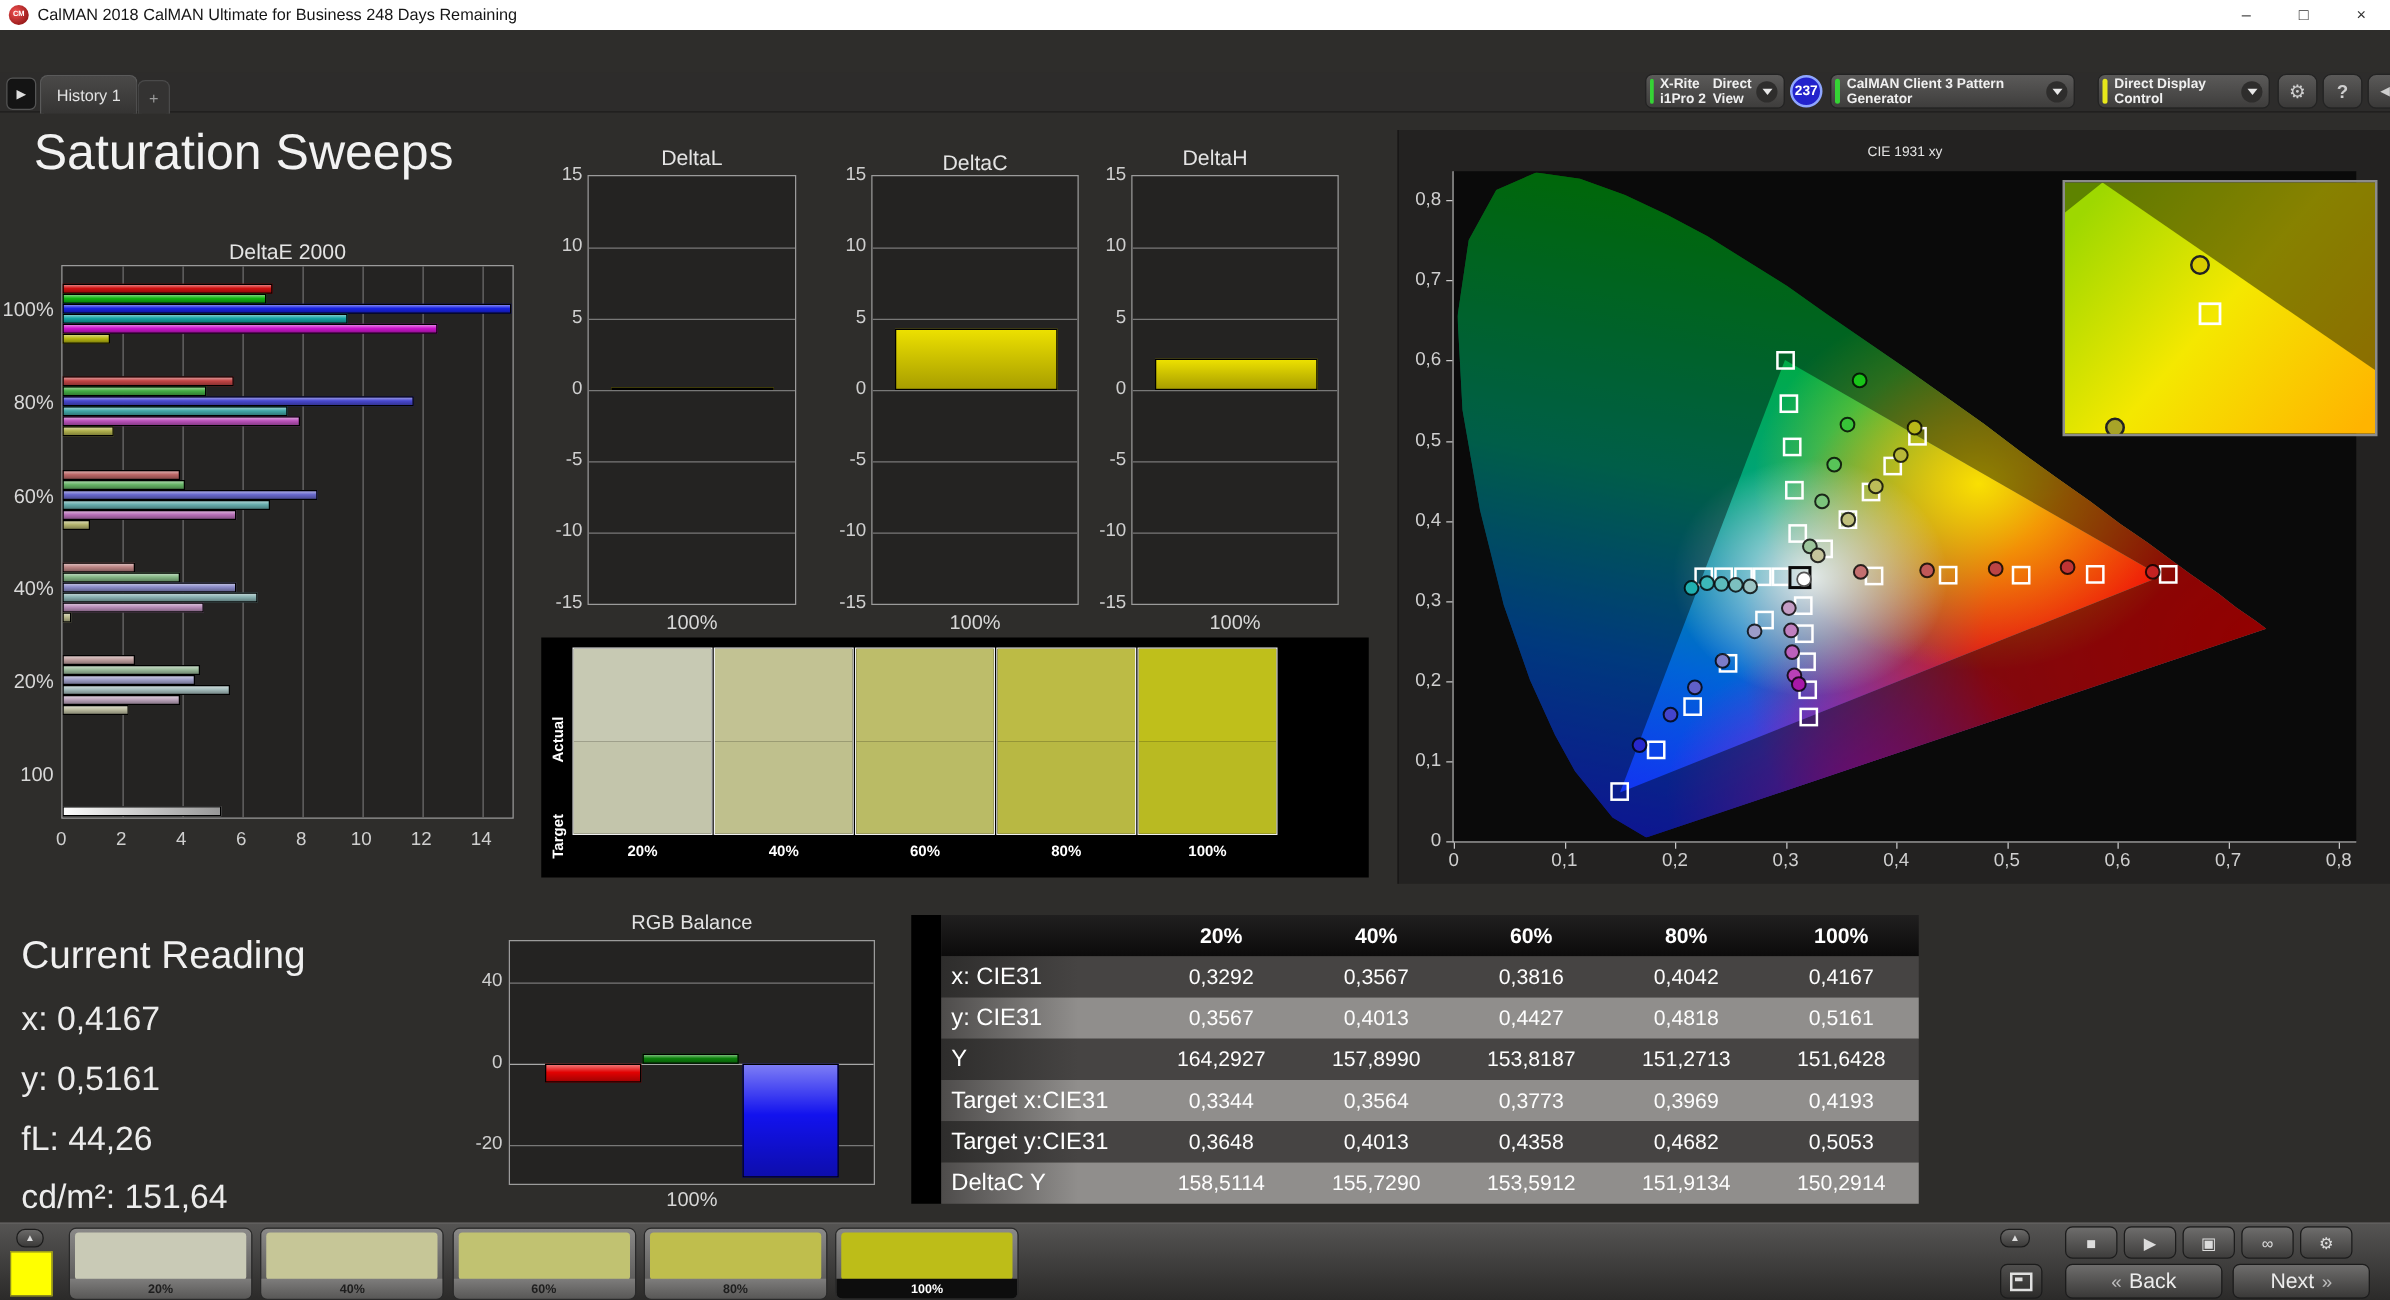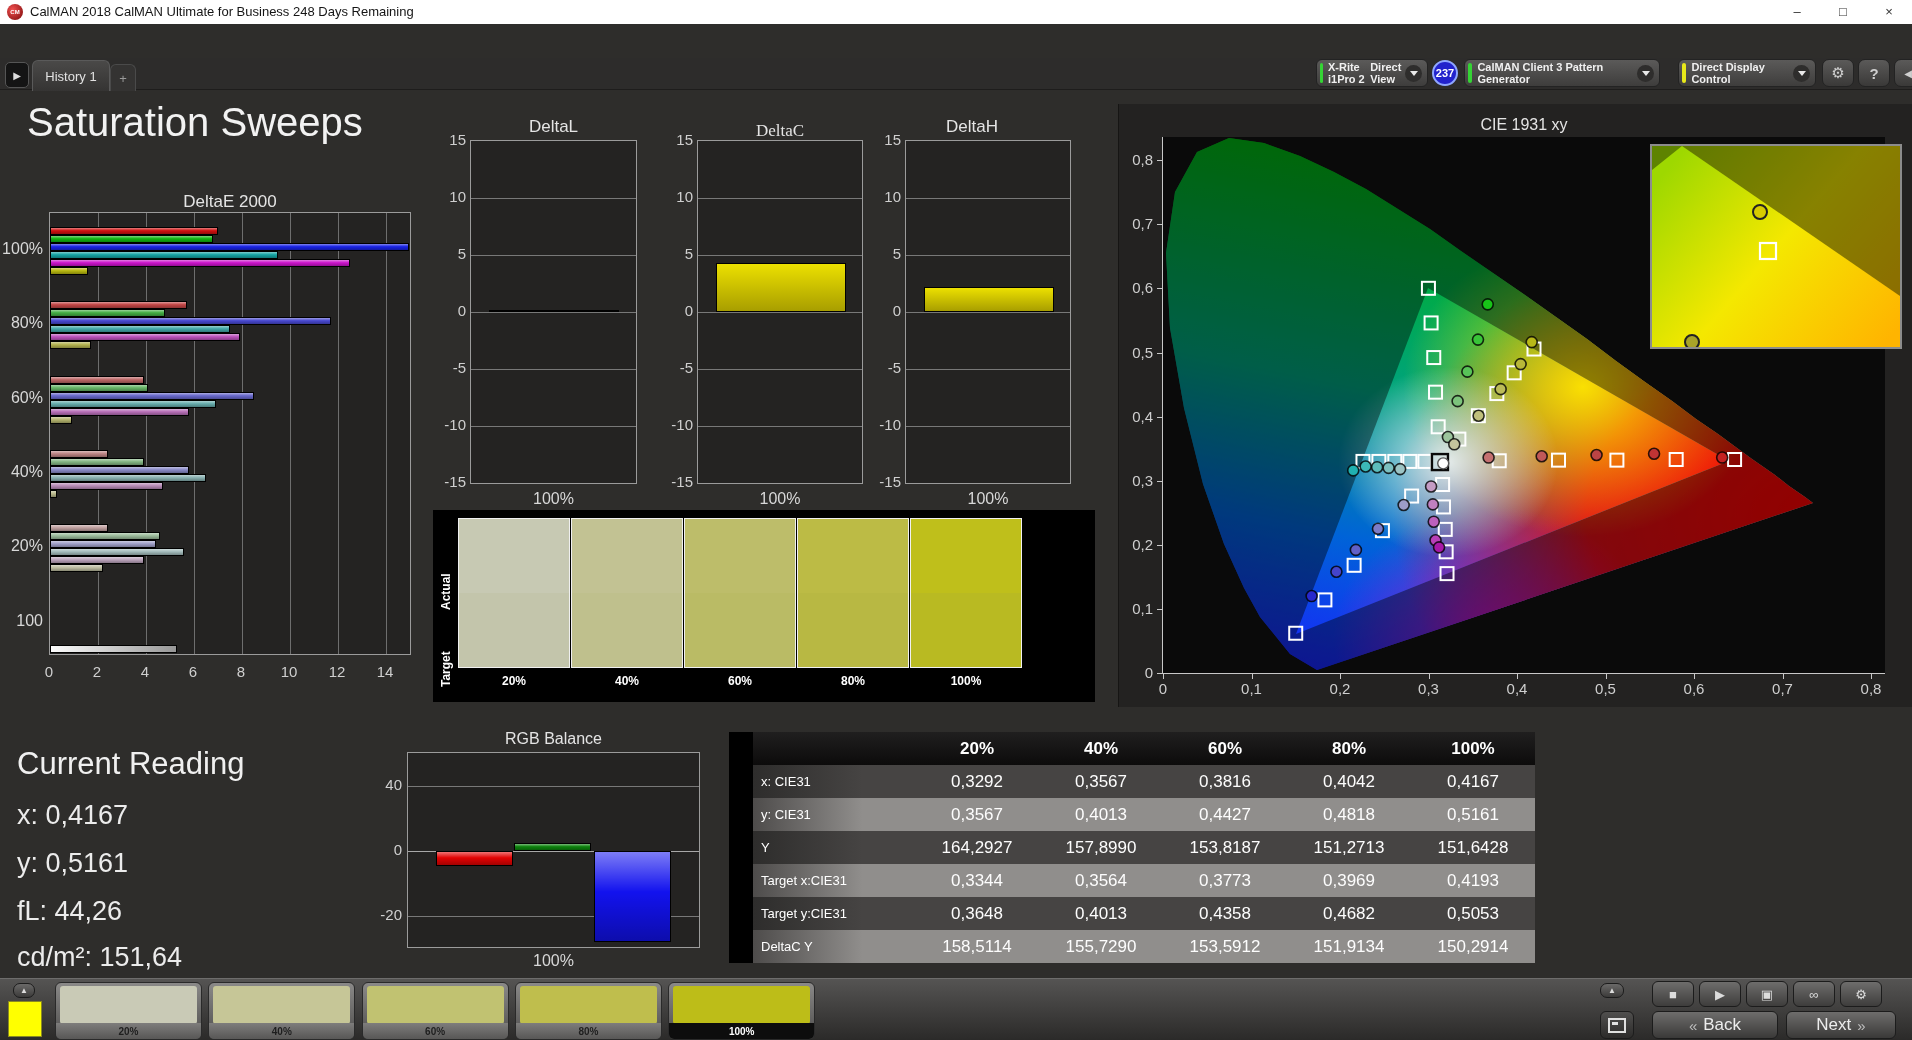--- a/index.html
+++ b/index.html
@@ -70,21 +70,21 @@
   #cie-axis-b{position:absolute;left:43px;top:569px;width:723px;height:1px;background:#c8c8c8;}
   .cietick{position:absolute;background:#c8c8c8;}
   #inset{position:absolute;left:531px;top:40px;width:248px;height:201px;border:2px solid #8c8c8c;box-sizing:content-box;}
   
   #cr-title{position:absolute;left:17px;top:746px;font-size:31px;color:#f0f0f0;}
   .cr-line{position:absolute;left:17px;font-size:27px;color:#ececec;}
   
   #caltable{position:absolute;left:729px;top:732px;width:820px;height:231px;}
   #caltable .lead{position:absolute;left:0;top:0;width:24px;height:231px;background:#000;}
   .trow{position:absolute;left:24px;width:782px;height:33px;display:flex;}
-  .trow .lblcell{width:162px;padding-left:8px;box-sizing:border-box;display:flex;align-items:center;font-size:13px;color:#fff;}
+  .trow .lblcell{width:162px;padding-left:8px;box-sizing:border-box;display:flex;align-items:center;font-size:19px;color:#fff;}
   .trow .vcell{width:124px;display:flex;align-items:center;justify-content:center;font-size:17px;color:#fdfdfd;}
   .thead{background:linear-gradient(180deg,#201f1f,#0c0b0b);}
   .thead .vcell{font-weight:bold;color:#fff;}
   .rdark{background:linear-gradient(90deg,#2e2d2c,#464443 14%,#464443);}
   .rlight{background:linear-gradient(90deg,#4e4c4b,#908e8c 14%,#908e8c);}
   
   #bottombar{position:absolute;left:0;top:978px;width:1912px;height:62px;
     background:linear-gradient(180deg,#555453,#2b2a29);border-top:1px solid #6e6d6c;box-sizing:border-box;}
   .bb-up{position:absolute;width:22px;height:15px;background:linear-gradient(180deg,#6a6968,#3c3b3a);border:1px solid #1c1c1c;
     border-radius:7px;color:#ddd;font-size:8px;display:flex;align-items:center;justify-content:center;box-sizing:border-box;}
@@ -227,21 +227,21 @@
       <div class="axis-num" style="left: 34px; width: 28px; top: 2px;">2</div>
       <div class="axis-num" style="left: 82px; width: 28px; top: 2px;">4</div>
       <div class="axis-num" style="left: 130px; width: 28px; top: 2px;">6</div>
       <div class="axis-num" style="left: 178px; width: 28px; top: 2px;">8</div>
       <div class="axis-num" style="left: 226px; width: 28px; top: 2px;">10</div>
       <div class="axis-num" style="left: 274px; width: 28px; top: 2px;">12</div>
       <div class="axis-num" style="left: 322px; width: 28px; top: 2px;">14</div>
     </div>
 
   <div class="charttitle" style="left:470px;top:117px;width:167px;">DeltaL</div>
-  <div class="charttitle" style="left:697px;top:121px;width:166px;font-family:Liberation Serif, serif;">DeltaC</div>
+  <div class="charttitle" style="left:697px;top:121px;width:166px;">DeltaC</div>
   <div class="charttitle" style="left:889px;top:117px;width:166px;">DeltaH</div>
   <div id="ds-plot1" class="plot" style="left:470px;top:140px;width:167px;height:344px;">
       <div class="gh" style="top: 57px;"></div>
       <div class="gh" style="top: 114px;"></div>
       <div class="gh" style="top: 171px;"></div>
       <div class="gh" style="top: 228px;"></div>
       <div class="gh" style="top: 285px;"></div>
       <div class="bar" style="left: 18px; width: 130px; top: 168.5px; height: 2.5px; background-color: rgb(214, 202, 0); background-image: linear-gradient(rgb(236, 224, 0), rgb(168, 158, 0));"></div>
     </div>
   <div id="ds-plot2" class="plot" style="left:697px;top:140px;width:166px;height:344px;">
@@ -317,21 +317,21 @@
         <div class="swlab" style="left: 364px;">80%</div>
         <div class="sw" style="left: 477px;">
           <div class="half" style="top: 0px; background: rgb(191, 191, 27);"></div>
           <div class="half" style="top: 50%; background: rgb(185, 186, 34);"></div>
         </div>
         <div class="swlab" style="left: 477px;">100%</div>
       </div>
   </div>
 
   <div id="ciepanel">
-    <div class="charttitle" style="left:44px;top:12px;width:722px;font-size:16px;">CIE 1931 xy</div>
+    <div class="charttitle" style="left:44px;top:12px;width:722px;font-size:11px;">CIE 1931 xy</div>
     <div id="cie-axis-l"></div>
     <div id="cie-axis-b"></div>
     <div id="cieplot">
       <svg id="cie-svg" width="722" height="536" viewBox="0 0 722 536">
         <defs>
           <linearGradient id="gBase" x1="35%" y1="0%" x2="8%" y2="100%">
             <stop offset="0%" stop-color="#00b400"></stop>
             <stop offset="45%" stop-color="#00a37c"></stop>
             <stop offset="72%" stop-color="#0063d8"></stop>
             <stop offset="100%" stop-color="#1c1cff"></stop>

